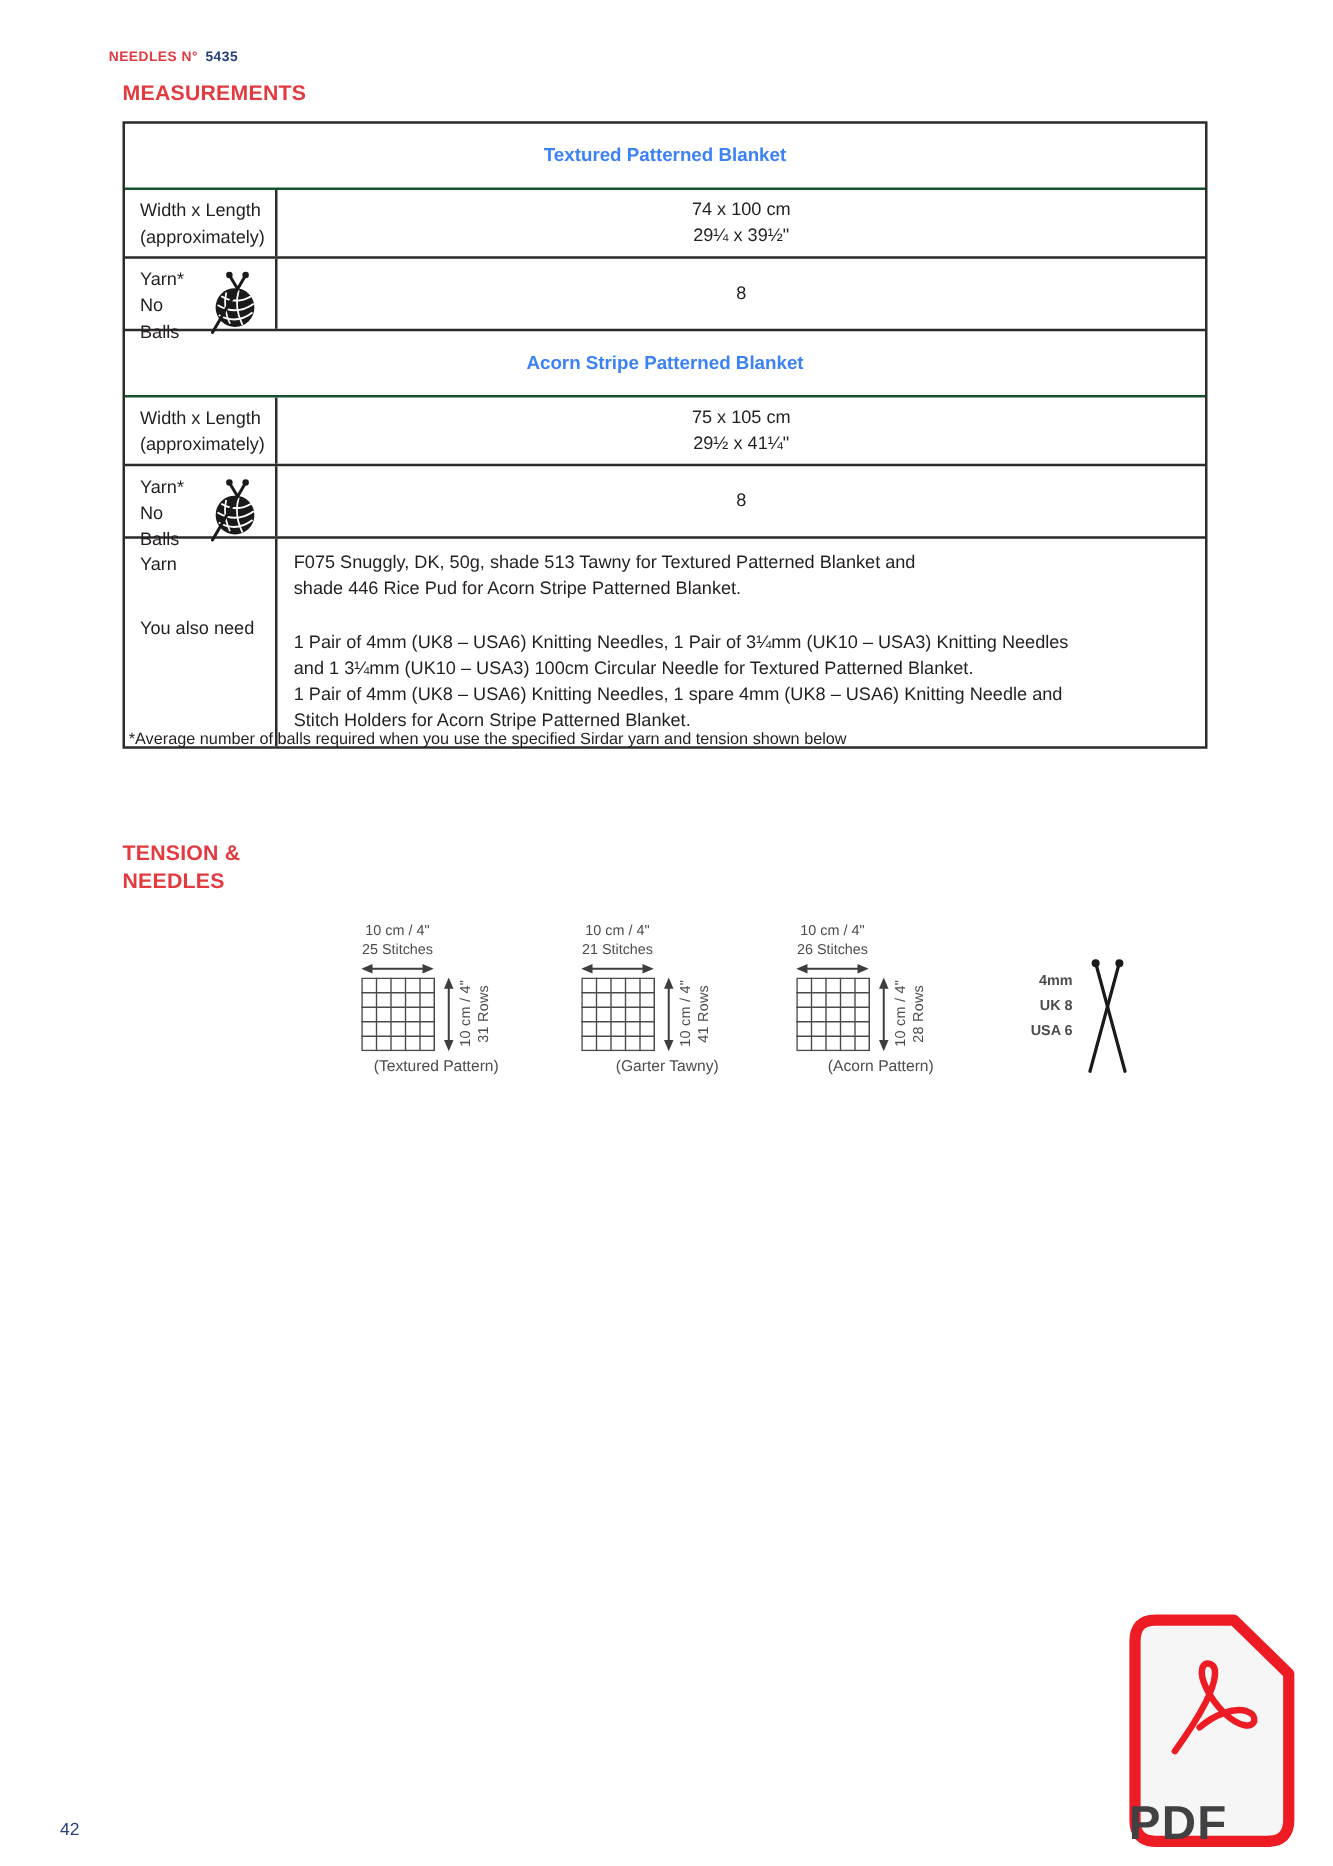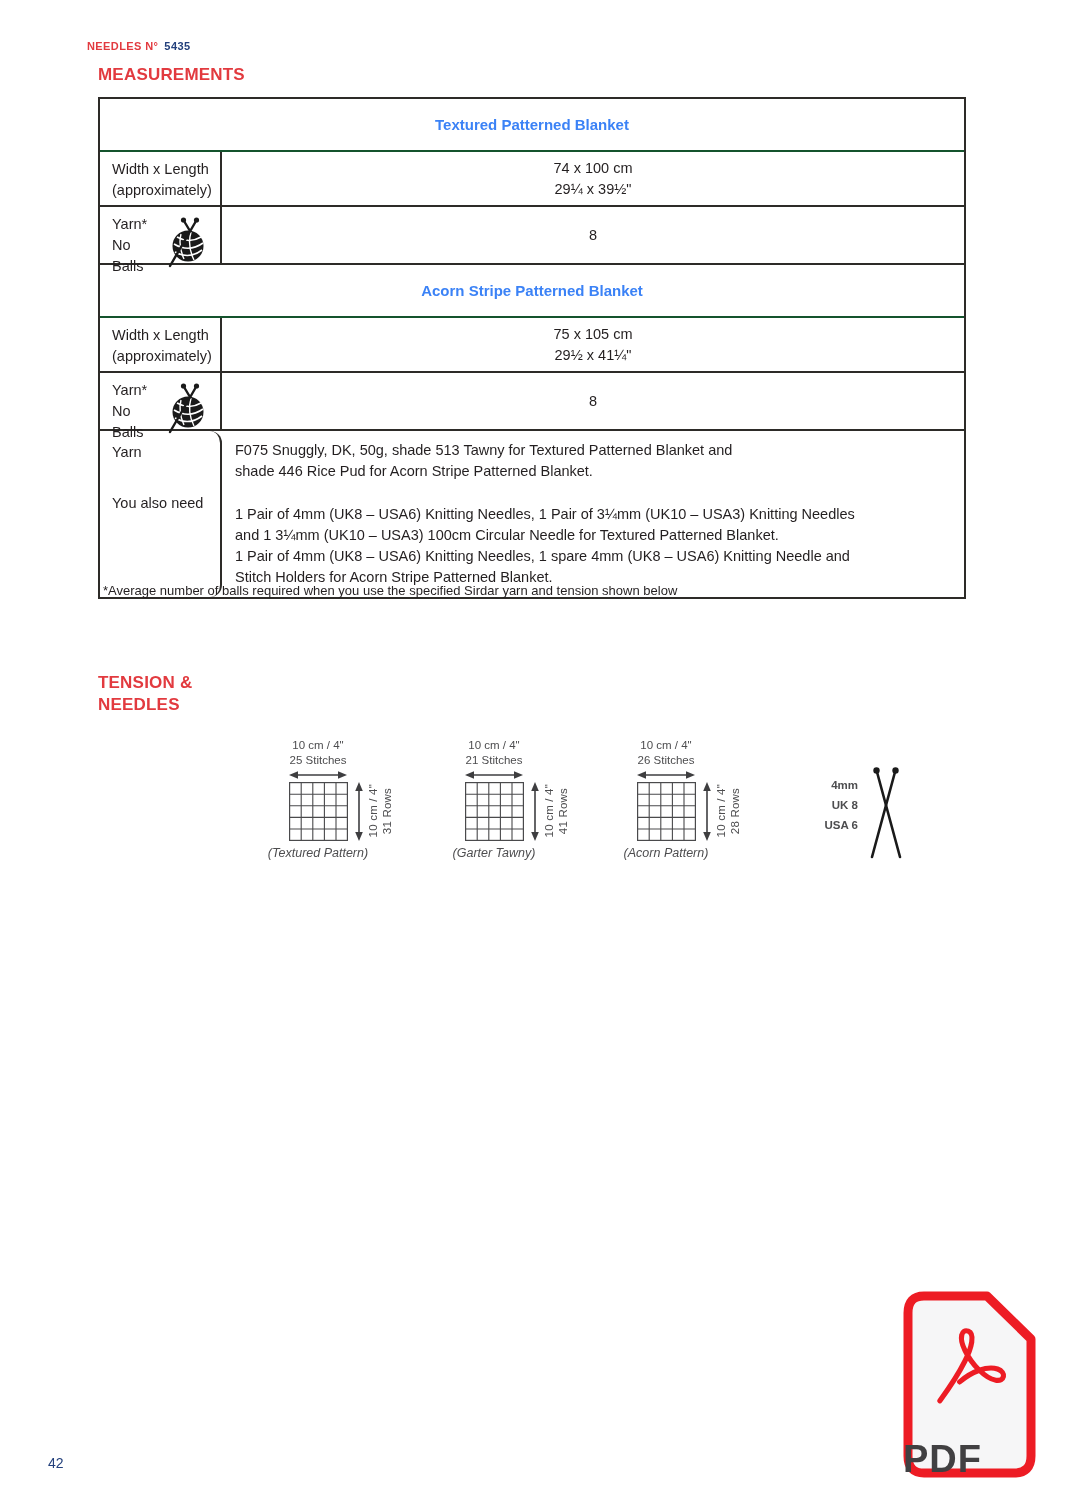--- a/index.html
+++ b/index.html
@@ -39,42 +39,42 @@
     width:122px; border-right:2px solid #2d2b28; box-sizing:border-box;
     padding:7px 4px 7px 12px; display:flex; align-items:flex-start;
   }
   .t-label .lbl-text { flex:1; }
   .t-value { flex:1; display:flex; align-items:center; justify-content:center; text-align:center; }
   .row-wl  { height:55px; }
   .row-yarn{ height:58px; }
   .yarn-icon-svg { margin-right:6px; }
 
   .row-detail { min-height:136px; }
-  .detail-label { position:relative; display:block;border-radius:12px; }
+  .detail-label { position:relative; display:block; }
   .detail-label .dl1 { position:absolute; left:12px; top:11px; }
   .detail-label .dl2 { position:absolute; left:12px; top:62px; }
   .detail-value { display:block; padding:9px 6px 9px 13px; text-align:left; }
   .detail-value .para { display:block; white-space:pre-line; }
   .detail-value .para + .para { margin-top:22px; }
 
   .footnote { position:absolute; left:103px; top:583px; font-size:13px; }
 
   
   .swatch { position:absolute; width:160px; height:130px; font-size:11.5px; color:#4d4d4f; }
   .sw-top { position:absolute; left:-22px; top:0; width:160px; text-align:center; line-height:15px; }
   .sw-harrow { position:absolute; left:29px; top:32px; }
   .sw-grid { position:absolute; left:29px; top:44px; }
   .sw-varrow { position:absolute; left:94px; top:44px; }
   .sw-rot {
     position:absolute; left:106px; top:28px; height:90px; display:flex; align-items:center;
   }
   .sw-rot span {
     writing-mode:vertical-rl; transform:rotate(180deg); line-height:14px; letter-spacing:.2px;
   }
-  .sw-caption { position:absolute; left:-23px; top:108px; width:162px; text-align:center; font-size:12.5px; color:#4d4d4f;font-style:italic; }
+  .sw-caption { position:absolute; left:-23px; top:108px; width:162px; text-align:right; font-size:12.5px; color:#4d4d4f; }
 
   .needle-block { position:absolute; left:812px; top:765px; width:110px; height:100px; color:#4d4d4f; font-size:11.5px; }
   .needle-labels { position:absolute; left:0; top:10px; width:46px; text-align:right; line-height:20px;font-weight:bold; }
   .needle-x { position:absolute; left:52px; top:0; }
 
   
   .pdf-badge { position:absolute; left:903px; top:1291px; width:133px; height:187px; cursor:pointer; }
   .pdf-badge svg { position:absolute; left:0; top:0; }
   .pdf-text {
     position:absolute; left:0; top:119px; width:133px; text-align:left;

